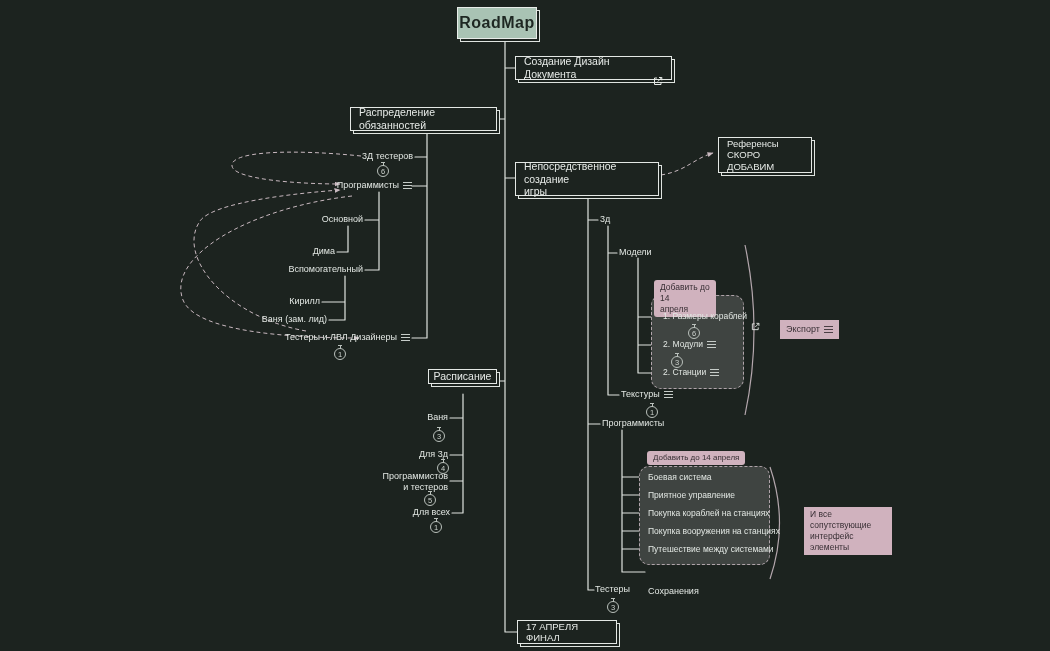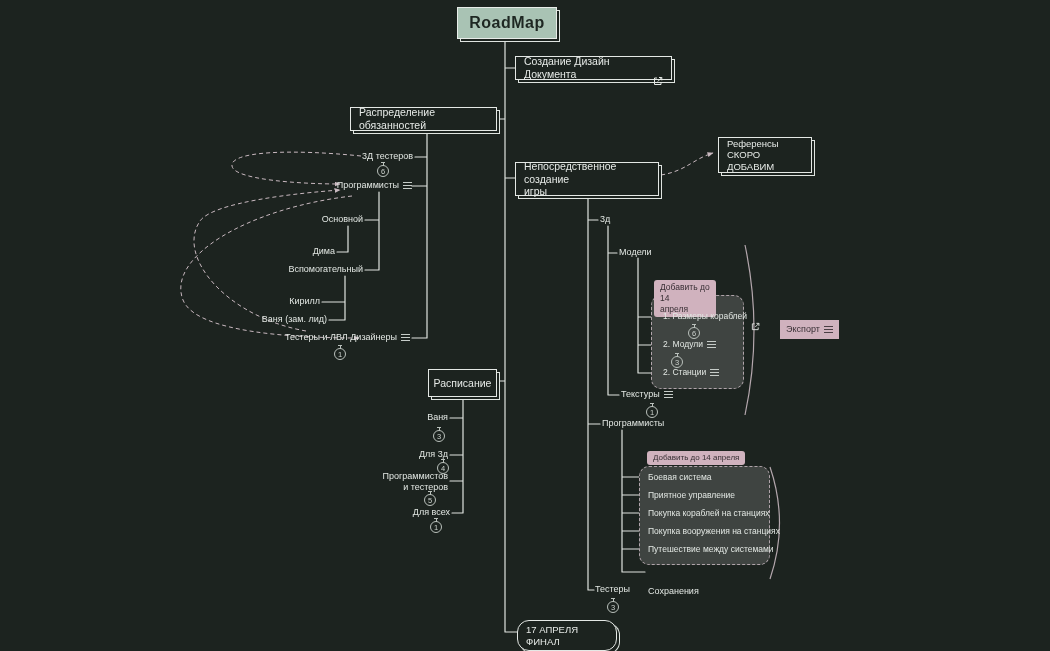--- a/index.html
+++ b/index.html
@@ -86,42 +86,42 @@
          M638,258 V373 M638,317 H661 M638,345 H661 M638,373 H661
          M622,430 V572 H645 M622,477 H645 M622,495 H645 M622,513 H645 M622,531 H645 M622,549 H645" fill="none" stroke="#dfe4e0" stroke-width="1.2" stroke-linecap="round" stroke-linejoin="round"></path>
     <path d="M745,245 Q763,330 745,415" fill="none" stroke="#b4a7ad" stroke-width="1.2"></path>
     <path d="M770,467 Q789,523 770,579" fill="none" stroke="#b4a7ad" stroke-width="1.2"></path>
     <path d="M361,156 C292,149 230,151 232,166 C234,180 302,184 340,184" fill="none" stroke="#c9b9c0" stroke-width="1" stroke-dasharray="4 3" marker-end="url(#arr)"></path>
     <path d="M306,331 C226,317 176,256 200,221 C213,202 298,193 340,190" fill="none" stroke="#c9b9c0" stroke-width="1" stroke-dasharray="4 3" marker-end="url(#arr)"></path>
     <path d="M352,196 C248,208 166,257 183,300 C196,333 296,338 359,338" fill="none" stroke="#c9b9c0" stroke-width="1" stroke-dasharray="4 3" marker-end="url(#arr)"></path>
     <path d="M661,175 C686,171 693,159 713,153" fill="none" stroke="#c9b9c0" stroke-width="1" stroke-dasharray="4 3" marker-end="url(#arr)"></path>
   </svg>
 
-  <div class="node root" style="left:457px;top:7px;width:100px;height:32px;">RoadMap</div>
+  <div class="node root" style="left:457px;top:7px;width:80px;height:32px;">RoadMap</div>
 
   <div class="node" style="left:515px;top:56px;width:157px;height:24px;">
     <span>Создание Дизайн Документа</span>
     <span class="ext-icon">
       <svg width="10" height="10" viewBox="0 0 10 10">
           <path d="M4 2 H1.5 V8.5 H8 V6 M6 1.5 H8.8 V4.3 M8.6 1.7 L4.8 5.5" fill="none" stroke="#e6eae7" stroke-width="1"></path>
         </svg>
     </span>
   </div>
 
   <div class="node left-align" style="left:515px;top:162px;width:144px;height:34px;">Непосредственное создание
 игры</div>
 
   <div class="node" style="left:350px;top:107px;width:147px;height:24px;">Распределение обязанностей</div>
 
   <div class="node left-align" style="left:718px;top:137px;width:94px;height:36px;font-size:9.5px;">Референсы
 СКОРО ДОБАВИМ</div>
 
-  <div class="node" style="left:428px;top:369px;width:69px;height:28px;">Расписание</div>
-
-  <div class="node" style="left:517px;top:620px;width:100px;height:31px;font-size:9.5px;border-radius:12px;">17 АПРЕЛЯ ФИНАЛ</div>
+  <div class="node" style="left:428px;top:369px;width:69px;height:15px;">Расписание</div>
+
+  <div class="node" style="left:517px;top:620px;width:100px;height:24px;font-size:9.5px;">17 АПРЕЛЯ ФИНАЛ</div>
 
   <div class="lbl r" style="right:637px;top:151px;">
     <span>3Д тестеров</span>
   </div>
   <span class="badge" style="left:377px;top:165px;">
     <span>6</span>
     </span>
 
   <div class="lbl r" style="right:638px;top:180px;">
     <span>Программисты</span>
@@ -245,20 +245,22 @@
   <div class="lbl small" style="left:648px;top:508px;">
     <span>Покупка кораблей на станциях</span>
   </div>
   <div class="lbl small" style="left:648px;top:526px;">
     <span>Покупка вооружения на станциях</span>
   </div>
   <div class="lbl small" style="left:648px;top:544px;">
     <span>Путешествие между системами</span>
   </div>
 
+  <div class="tag pill" style="left:784px;top:507px;width:88px;font-size:8.5px;">И все сопутствующие
+интерфейс элементы</div>
 
   <div class="lbl" style="left:648px;top:586px;">
     <span>Сохранения</span>
   </div>
 
   <div class="lbl" style="left:595px;top:584px;">
     <span>Тестеры</span>
   </div>
   <span class="badge" style="left:607px;top:601px;">
     <span>3</span>

